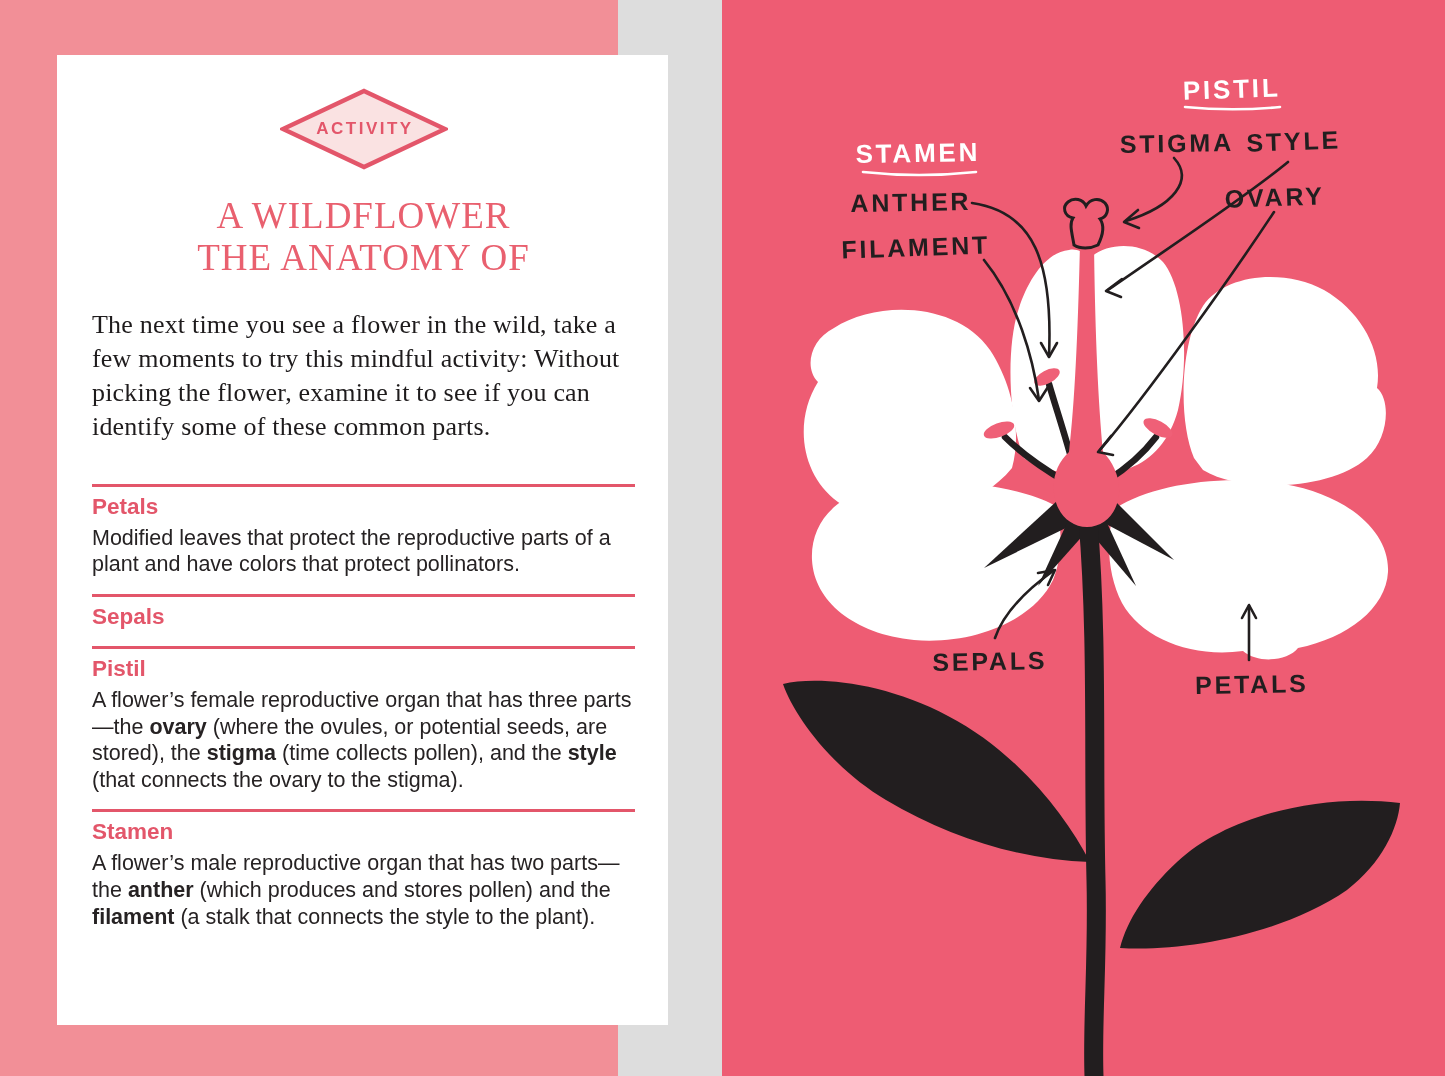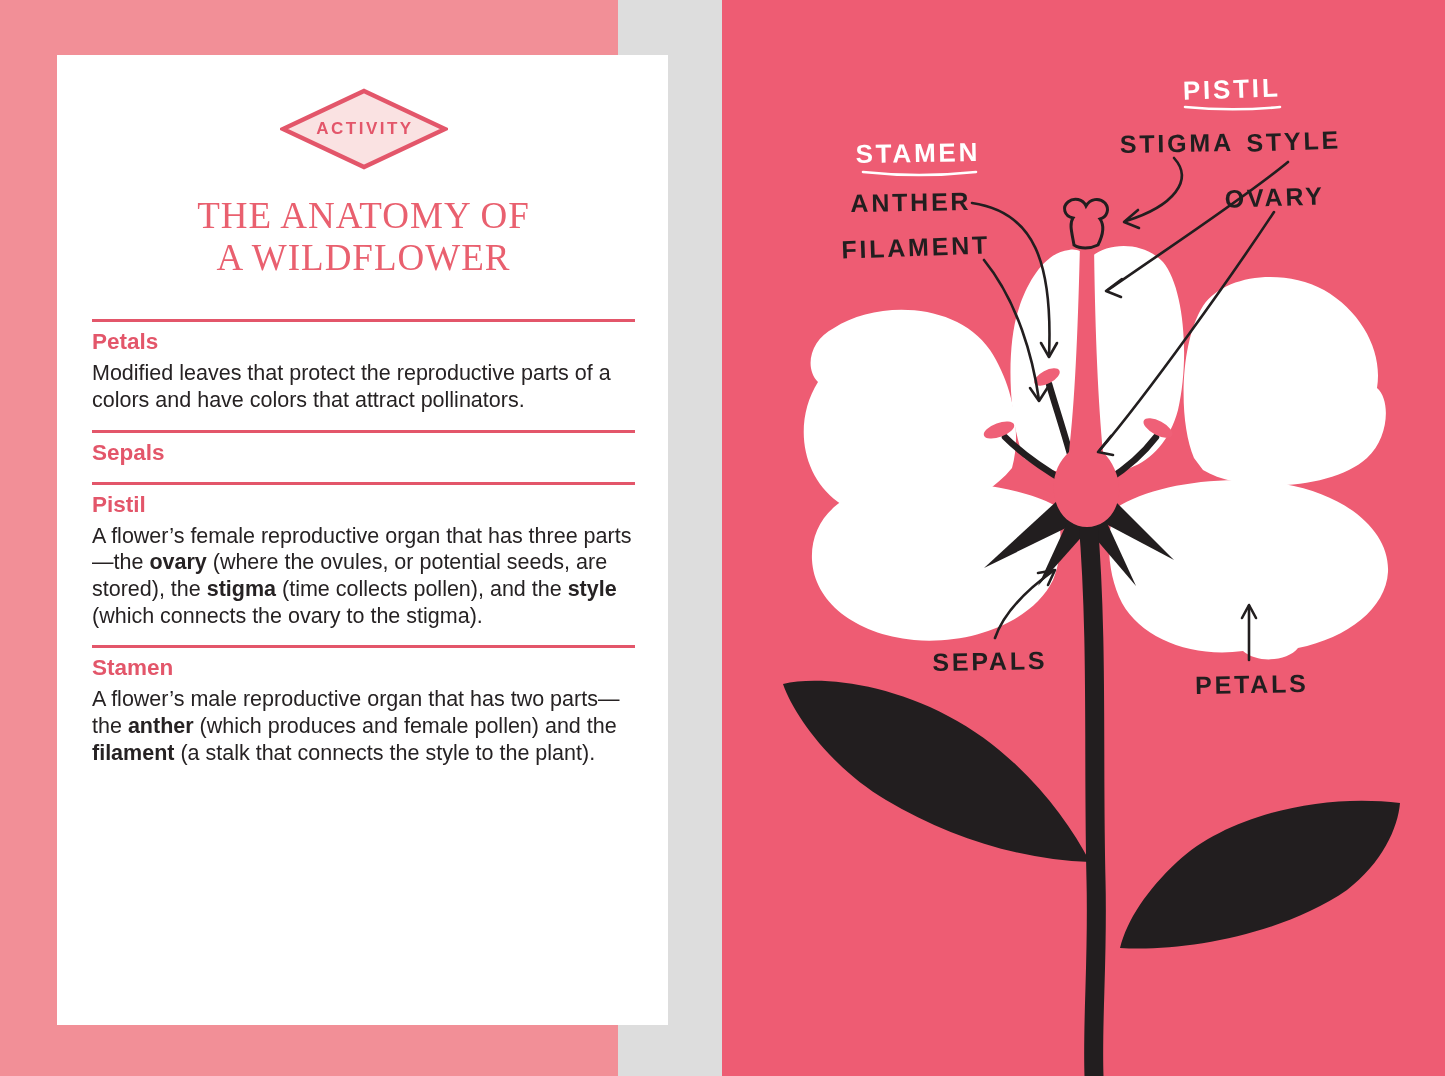--- a/index.html
+++ b/index.html
@@ -52,43 +52,44 @@
     <div class="card">
 
       <div class="badge-wrap">
         <svg width="168" height="82" viewBox="0 0 168 82">
           <polygon points="84,3 165,41 84,79 3,41" fill="#fae2e2" stroke="#e3566a" stroke-width="4.5"></polygon>
         </svg>
         <div class="badge-label">ACTIVITY</div>
       </div>
 
       <div class="title">
+        <div>A WILDFLOWER</div>
         <div>THE ANATOMY OF</div>
-        <div>A WILDFLOWER</div>
       </div>
 
+      <div class="intro">The next time you see a flower in the wild, take a few moments to try this mindful activity: Without picking the flower, examine it to see if you can identify some of these common parts.</div>
 
       <div class="sections">
         <div class="section">
           <h3 class="section-title">Petals</h3>
-          <div class="section-body"><span>Modified leaves that protect the reproductive parts of a colors and have colors that attract pollinators.</span></div>
+          <div class="section-body"><span>Modified leaves that protect the reproductive parts of a plant and have colors that protect pollinators.</span></div>
         </div>
 
         <div class="section">
           <h3 class="section-title">Sepals</h3>
         </div>
 
         <div class="section">
           <h3 class="section-title">Pistil</h3>
-          <div class="section-body"><span>A flower’s female reproductive organ that has three parts—the </span><span class="term">ovary</span><span> (where the ovules, or potential seeds, are stored), the </span><span class="term">stigma</span><span> (time collects pollen), and the </span><span class="term">style</span><span> (which connects the ovary to the stigma).</span></div>
+          <div class="section-body"><span>A flower’s female reproductive organ that has three parts—the </span><span class="term">ovary</span><span> (where the ovules, or potential seeds, are stored), the </span><span class="term">stigma</span><span> (time collects pollen), and the </span><span class="term">style</span><span> (that connects the ovary to the stigma).</span></div>
         </div>
 
         <div class="section">
           <h3 class="section-title">Stamen</h3>
-          <div class="section-body"><span>A flower’s male reproductive organ that has two parts—the </span><span class="term">anther</span><span> (which produces and female pollen) and the </span><span class="term">filament</span><span> (a stalk that connects the style to the plant).</span></div>
+          <div class="section-body"><span>A flower’s male reproductive organ that has two parts—the </span><span class="term">anther</span><span> (which produces and stores pollen) and the </span><span class="term">filament</span><span> (a stalk that connects the style to the plant).</span></div>
         </div>
       </div>
 
     </div>
   </div>
 
   <div class="page-right">
     <svg class="diagram" width="723" height="1076" viewBox="0 0 723 1076">
 
       <g>

